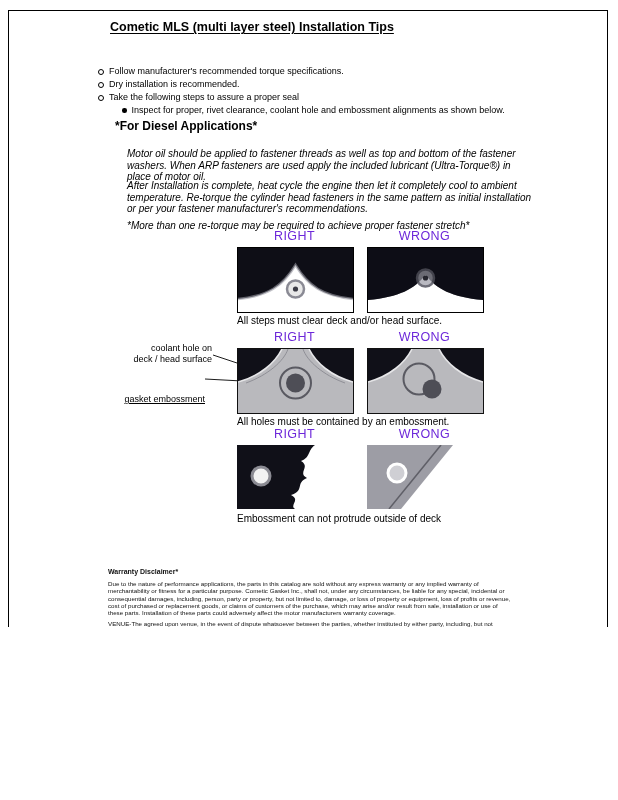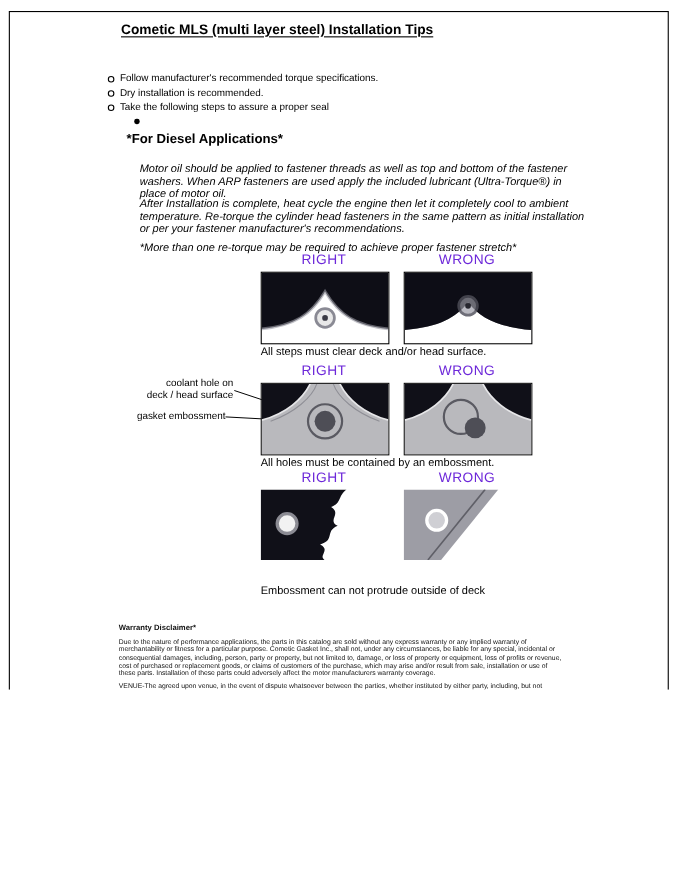--- a/index.html
+++ b/index.html
@@ -35,25 +35,25 @@
   .col-l { left:237px; } .col-r { left:367px; }
   .hr1 { top:229px; } .hr2 { top:330px; } .hr3 { top:427px; }
 
   .panel { position:absolute; width:115px; height:64px; }
   .panel svg { display:block; }
   .pr1 { top:247px; border:1px solid #000; }
   .pr2 { top:348px; border:1px solid #111; }
   .pr3 { top:445px; }
 
   .caption { position:absolute; left:237px; font-size:10px; line-height:12px; color:#000; }
-  .cap1 { top:315px; } .cap2 { top:416px; } .cap3 { top:532px;text-align:right; }
+  .cap1 { top:315px; } .cap2 { top:416px; } .cap3 { top:513px;text-align:right; }
 
   .side-label { position:absolute; text-align:right; font-size:9px; line-height:11px; color:#000; }
   .lbl-coolant { left:100px; top:343px; width:112px; }
-  .lbl-emboss  { left:100px; top:373px; width:105px; }
+  .lbl-emboss  { left:100px; top:394px; width:105px;text-decoration:underline; }
   .leaders { position:absolute; left:203px; top:343px; width:100px; height:50px; }
 
   .warranty { position:absolute; left:108px; top:568px; width:404px;
     font-size:6.2px; line-height:7.2px; color:#111; }
   .warranty .wh { font-size:7px; font-weight:bold; margin:0 0 5px 0; }
   .wp { margin:0 0 4px 0; }
   .wp.tight { margin:0; }
 
   .footer { position:absolute; left:400px; top:760px; font-size:12.5px;
     letter-spacing:0.3px; color:#701a75; }
@@ -74,20 +74,21 @@
     <div class="bullet">
       <span class="b-marker"></span>
       <span>Dry installation is recommended.</span>
     </div>
     <div class="bullet">
       <span class="b-marker"></span>
       <span>Take the following steps to assure a proper seal</span>
     </div>
     <div class="bullet sub">
       <span class="sb-marker"></span>
+      <span>Inspect for proper, rivet clearance, coolant hole and embossment alignments as shown below.</span>
     </div>
   </div>
 
   <div class="diesel-h">*For Diesel Applications*</div>
   <p class="para para1">Motor oil should be applied to fastener threads as well as top and bottom of the fastener washers. When ARP fasteners are used apply the included lubricant (Ultra-Torque®) in place of motor oil.</p>
   <p class="para para2">After Installation is complete, heat cycle the engine then let it completely cool to ambient temperature. Re-torque the cylinder head fasteners in the same pattern as initial installation or per your fastener manufacturer's recommendations.</p>
   <p class="para note">*More than one re-torque may be required to achieve proper fastener stretch*</p>
 
   <div class="dhead col-l hr1">RIGHT</div>
   <div class="dhead col-r hr1">WRONG</div>

